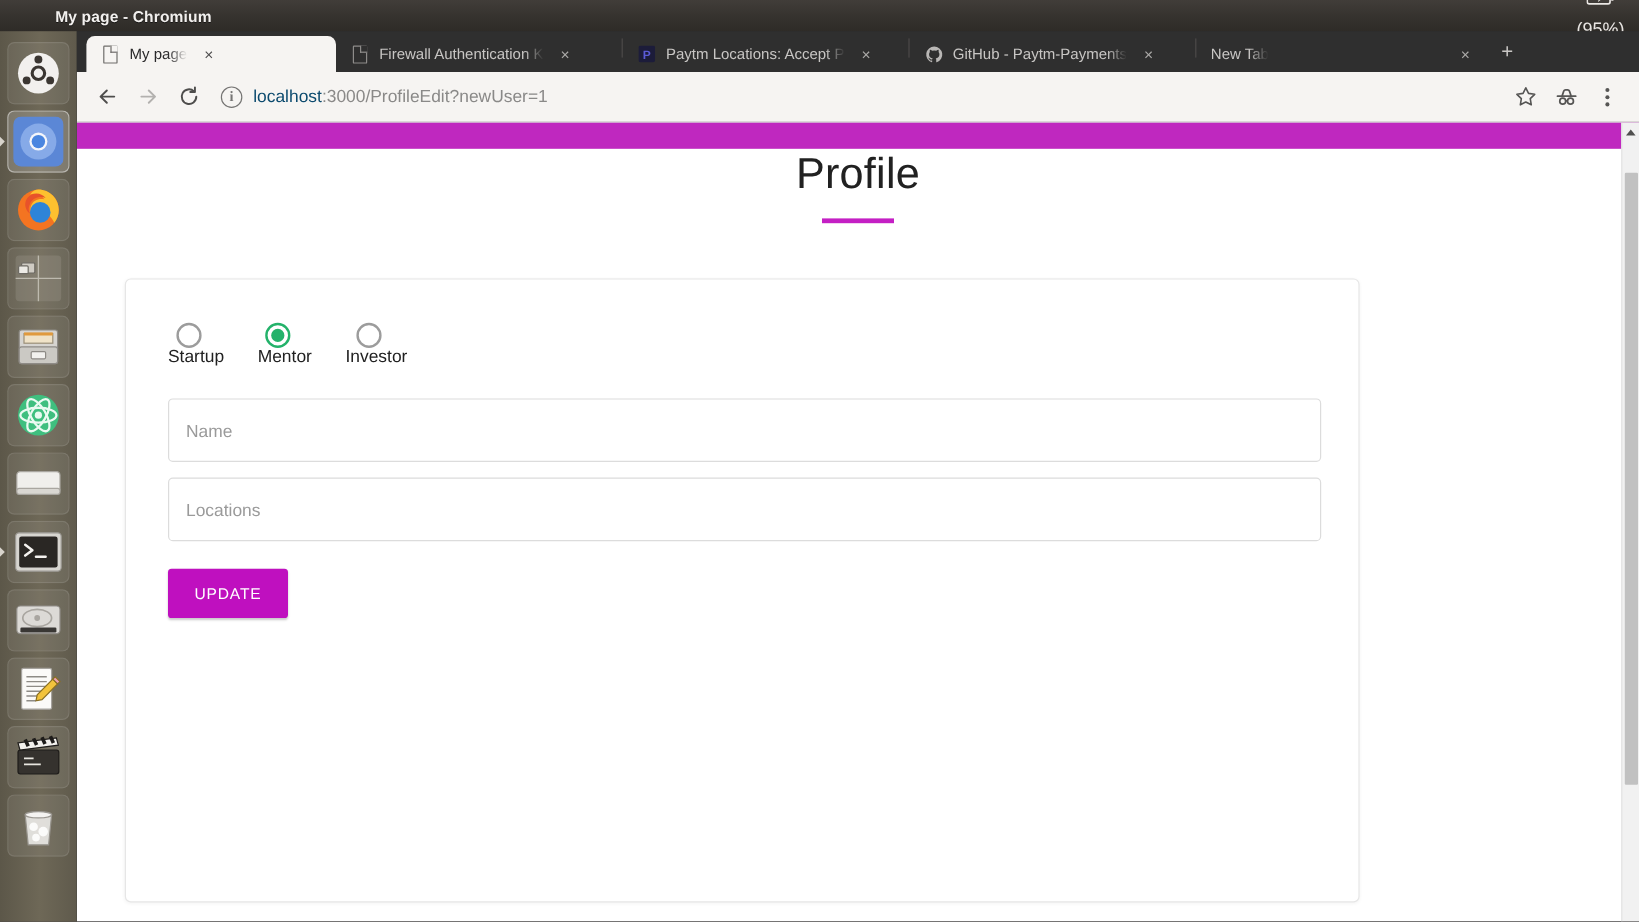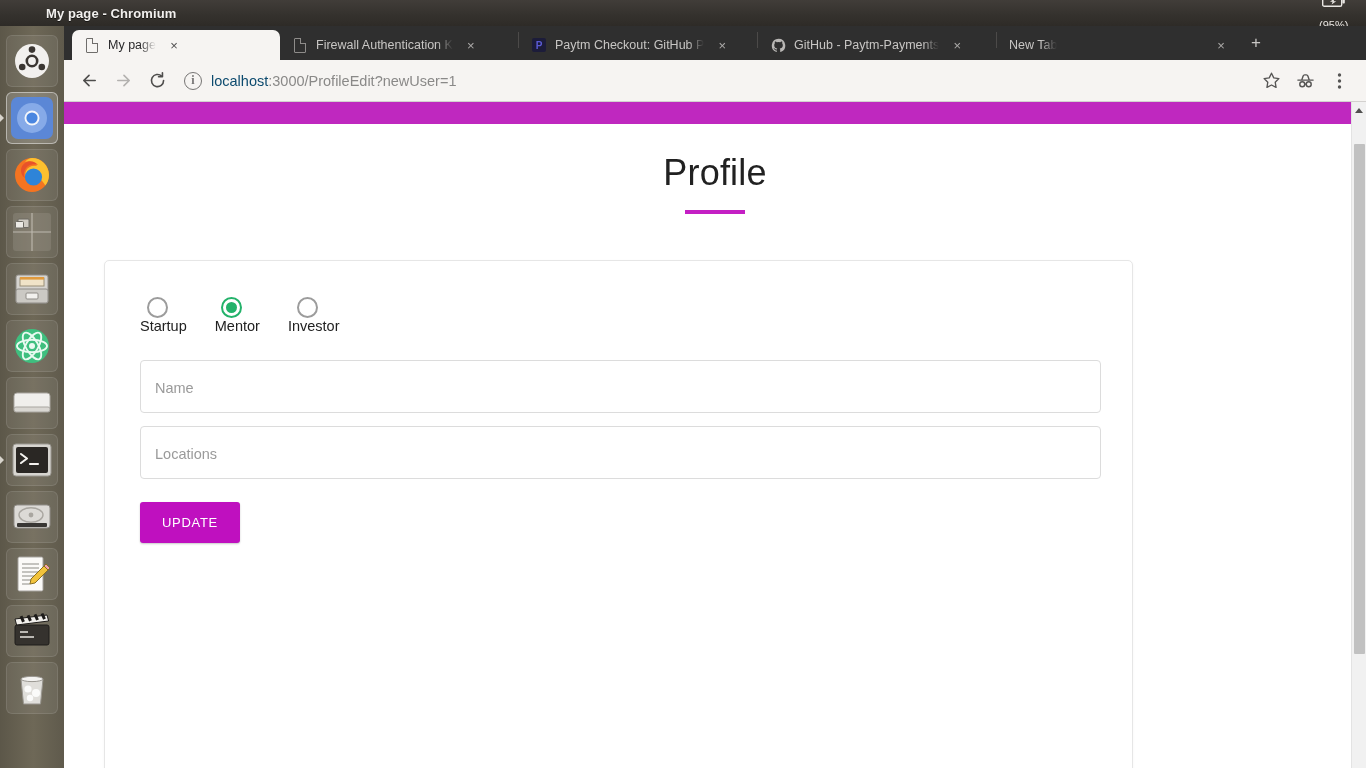--- a/index.html
+++ b/index.html
@@ -24,21 +24,21 @@
     margin-left: auto; display: flex; align-items: center;
     gap: 11px; padding-right: 9px;
     font-weight: normal; font-size: 12.5px; color: #e8e5e2; flex-direction: column;
   }
   .tray-item { display: flex; align-items: center; line-height: 1; }
   .kbd-ind {
     background: #e9e6e2; color: #33302c;
     border-radius: 2px; padding: 1px 4px;
     font-size: 11px; font-weight: bold;
   }
-  .tray-batt-pct { font-size: 11px; }
+  .tray-batt-pct { font-size: 15px; }
   .tray-clock { font-size: 12.5px; }
   .tray-dim { opacity: .52; }
 
   
   #launcher {
     position: absolute; top: 26px; left: 0;
     width: 64px; height: 742px;
     background: linear-gradient(to right, #5c5749 0%, #6e6857 52%, #5f5a4c 100%);
     padding-top: 4px;
     overflow: hidden;
@@ -143,21 +143,21 @@
   #viewport {
     position: relative;
     height: calc(742px - 34px - 42px);
     background: #ffffff;
     overflow: hidden;
   }
   #magentabar { height: 22px; background: #bf28bf; }
 
   #page-scroll { position: relative; height: calc(100% - 22px); }
 
-  #page-title-wrap { text-align: center; padding-top: 28px; }
+  #page-title-wrap { text-align: center; }
   #page-title {
     font-size: 36px; font-weight: normal; color: #212121;
     letter-spacing: .2px;
   }
   #title-underline {
     width: 60px; height: 4px; background: #c41fc4;
     margin: 16px auto 0 auto;
   }
 
   #card {
@@ -420,21 +420,21 @@
     </div>
     <div class="tab-sep"></div>
 
     <div class="tab" style="width:238px">
       <span class="favicon">
         <svg width="14" height="14" viewBox="0 0 14 14">
             <rect width="14" height="14" rx="2" fill="#1c1c3a"></rect>
             <text x="7" y="11" font-size="10" font-family="Liberation Sans, sans-serif" font-weight="bold" fill="#5b5bd6" text-anchor="middle">P</text>
           </svg>
       </span>
-      <span class="tab-title">Paytm Checkout: GitHub P</span>
+      <span class="tab-title">Paytm Locations: Accept P</span>
       <span class="tab-close">×</span>
     </div>
     <div class="tab-sep"></div>
 
     <div class="tab" style="width:238px">
       <span class="favicon">
         <svg width="15" height="15" viewBox="0 0 16 16">
             <path fill="#b9b7b5" d="M8 .8a7.2 7.2 0 00-2.28 14c.36.07.49-.15.49-.34v-1.2c-2 .44-2.42-.96-2.42-.96-.33-.83-.8-1.06-.8-1.06-.66-.45.05-.44.05-.44.73.05 1.11.75 1.11.75.65 1.1 1.7.79 2.11.6.07-.47.25-.79.46-.97-1.6-.18-3.28-.8-3.28-3.56 0-.79.28-1.43.74-1.93-.07-.18-.32-.91.07-1.9 0 0 .6-.19 1.98.74a6.9 6.9 0 013.6 0c1.37-.93 1.97-.74 1.97-.74.4.99.15 1.72.07 1.9.46.5.74 1.14.74 1.93 0 2.77-1.69 3.38-3.3 3.56.26.22.49.66.49 1.33v1.97c0 .19.13.42.5.34A7.2 7.2 0 008 .8z"></path>
           </svg>
       </span>

